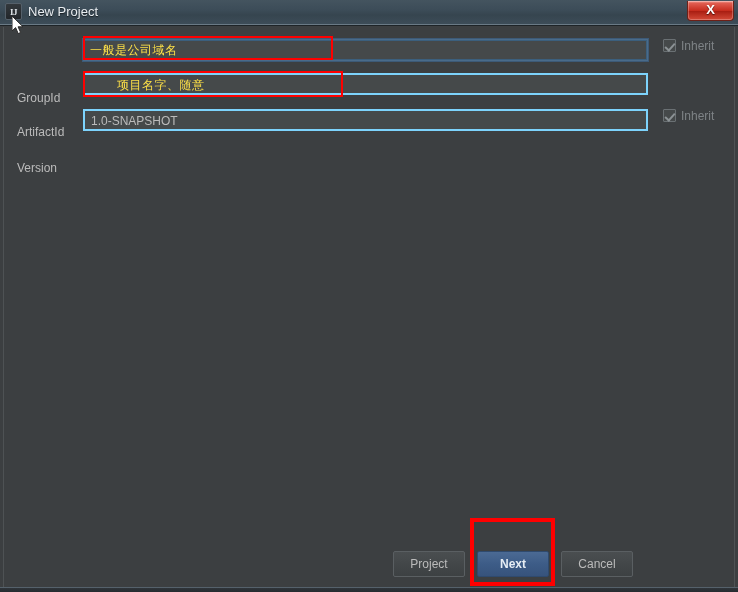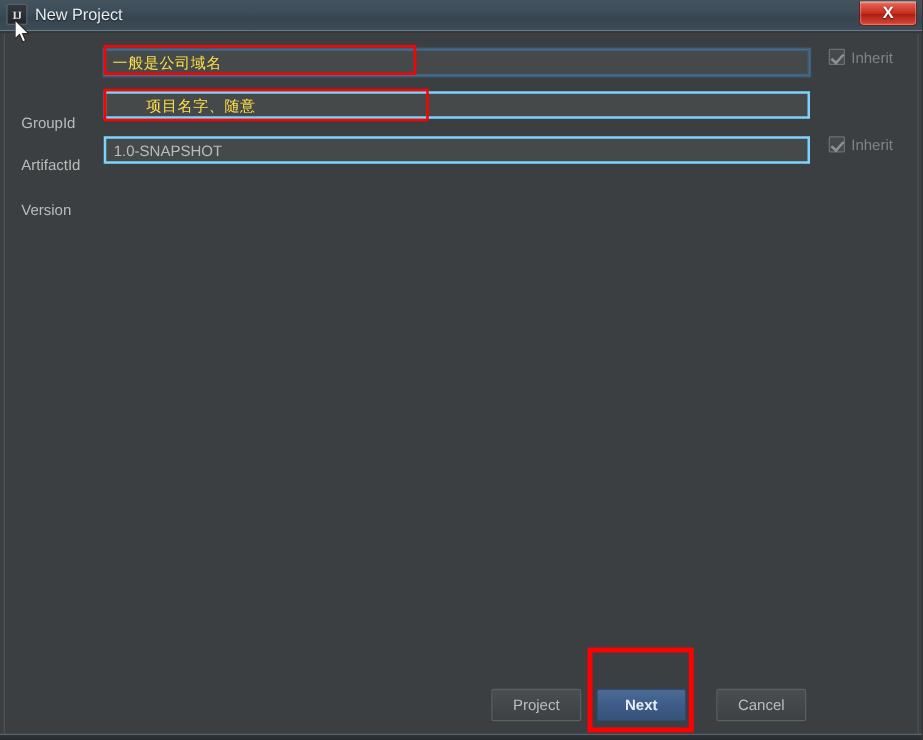--- a/index.html
+++ b/index.html
@@ -272,21 +272,21 @@
       <div class="field-label">Version</div>
       <div class="textfield" style="left:83px; width:565px;">1.0-SNAPSHOT</div>
       <div class="inherit" style="left:663px;">
         <span class="chk"></span>
         <span class="inherit-label">Inherit</span>
       </div>
     </div>
 
     <div class="btn" style="left:393px; top:525px; width:72px;">Project</div>
     <div class="btn primary" style="left:477px; top:525px; width:72px;">Next</div>
-    <div class="btn" style="left:573px; top:525px; width:72px;">Cancel</div>
+    <div class="btn" style="left:561px; top:525px; width:72px;">Cancel</div>
 
     <div class="bottom-edge"></div>
   </div>
 
   <div class="annot-box" style="left:83px; top:36px; width:250px; height:24px;"></div>
   <div class="annot-box" style="left:83px; top:71px; width:260px; height:26px;"></div>
   <div class="annot-box thick" style="left:470px; top:518px; width:85px; height:68px;"></div>
 
 </div>
 

